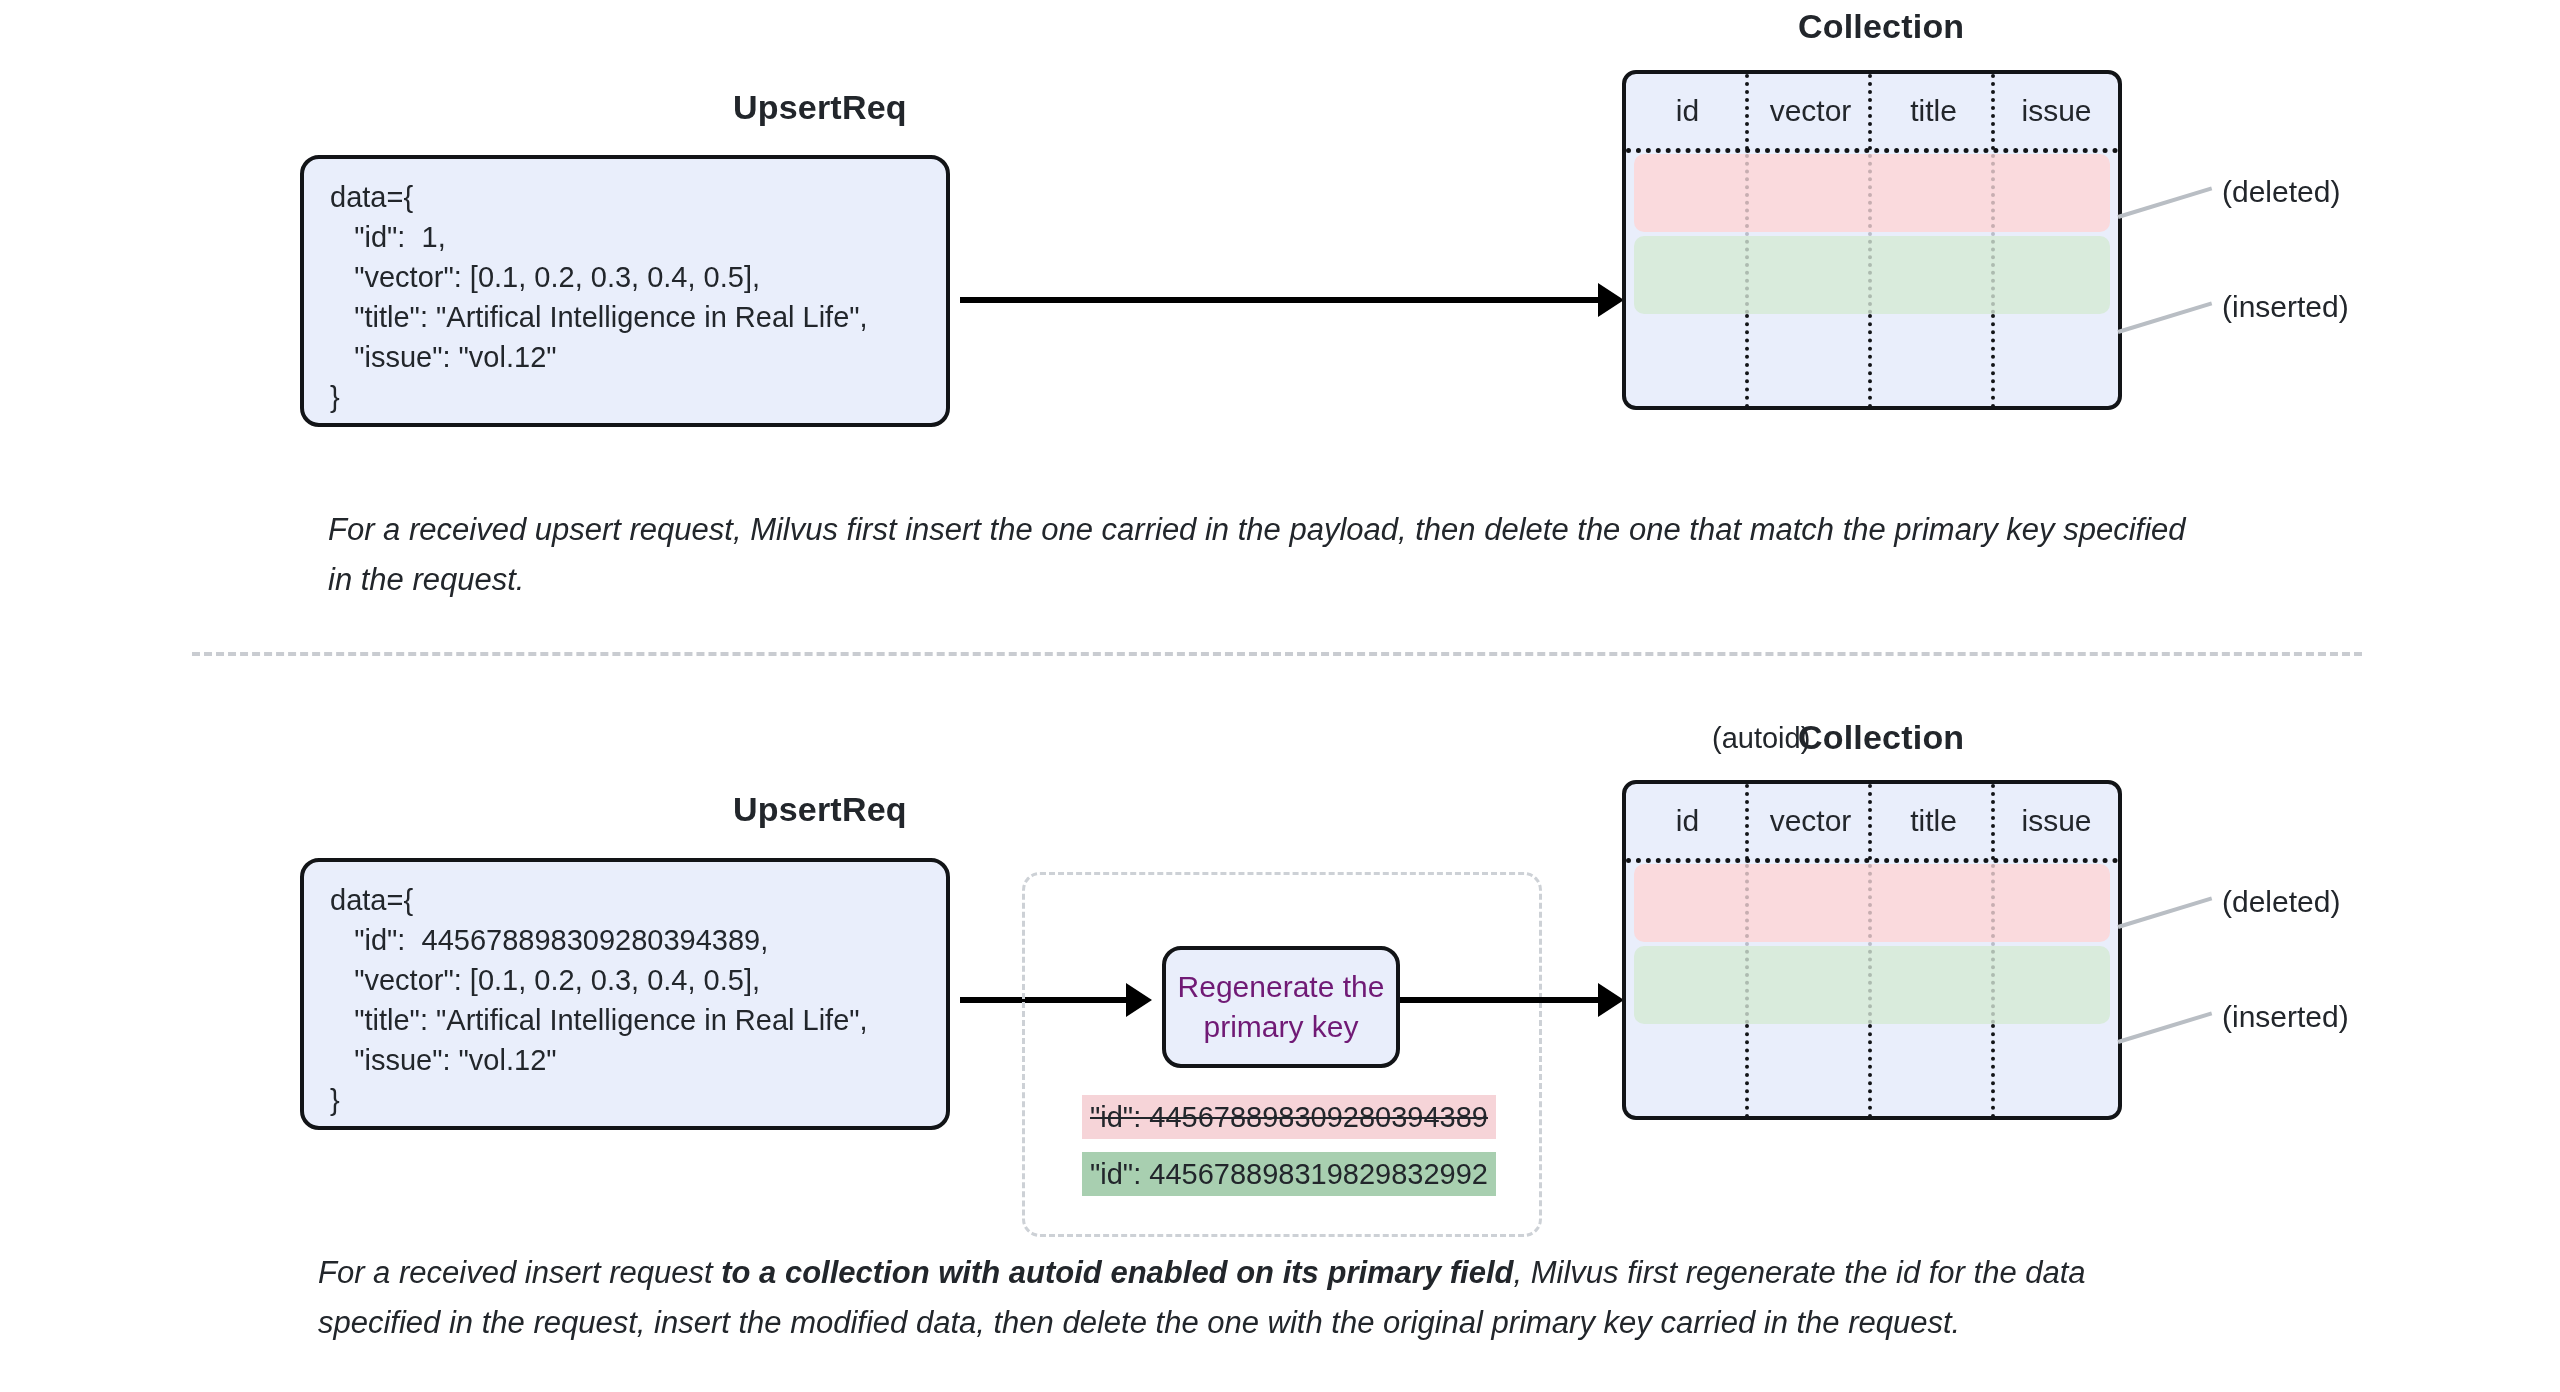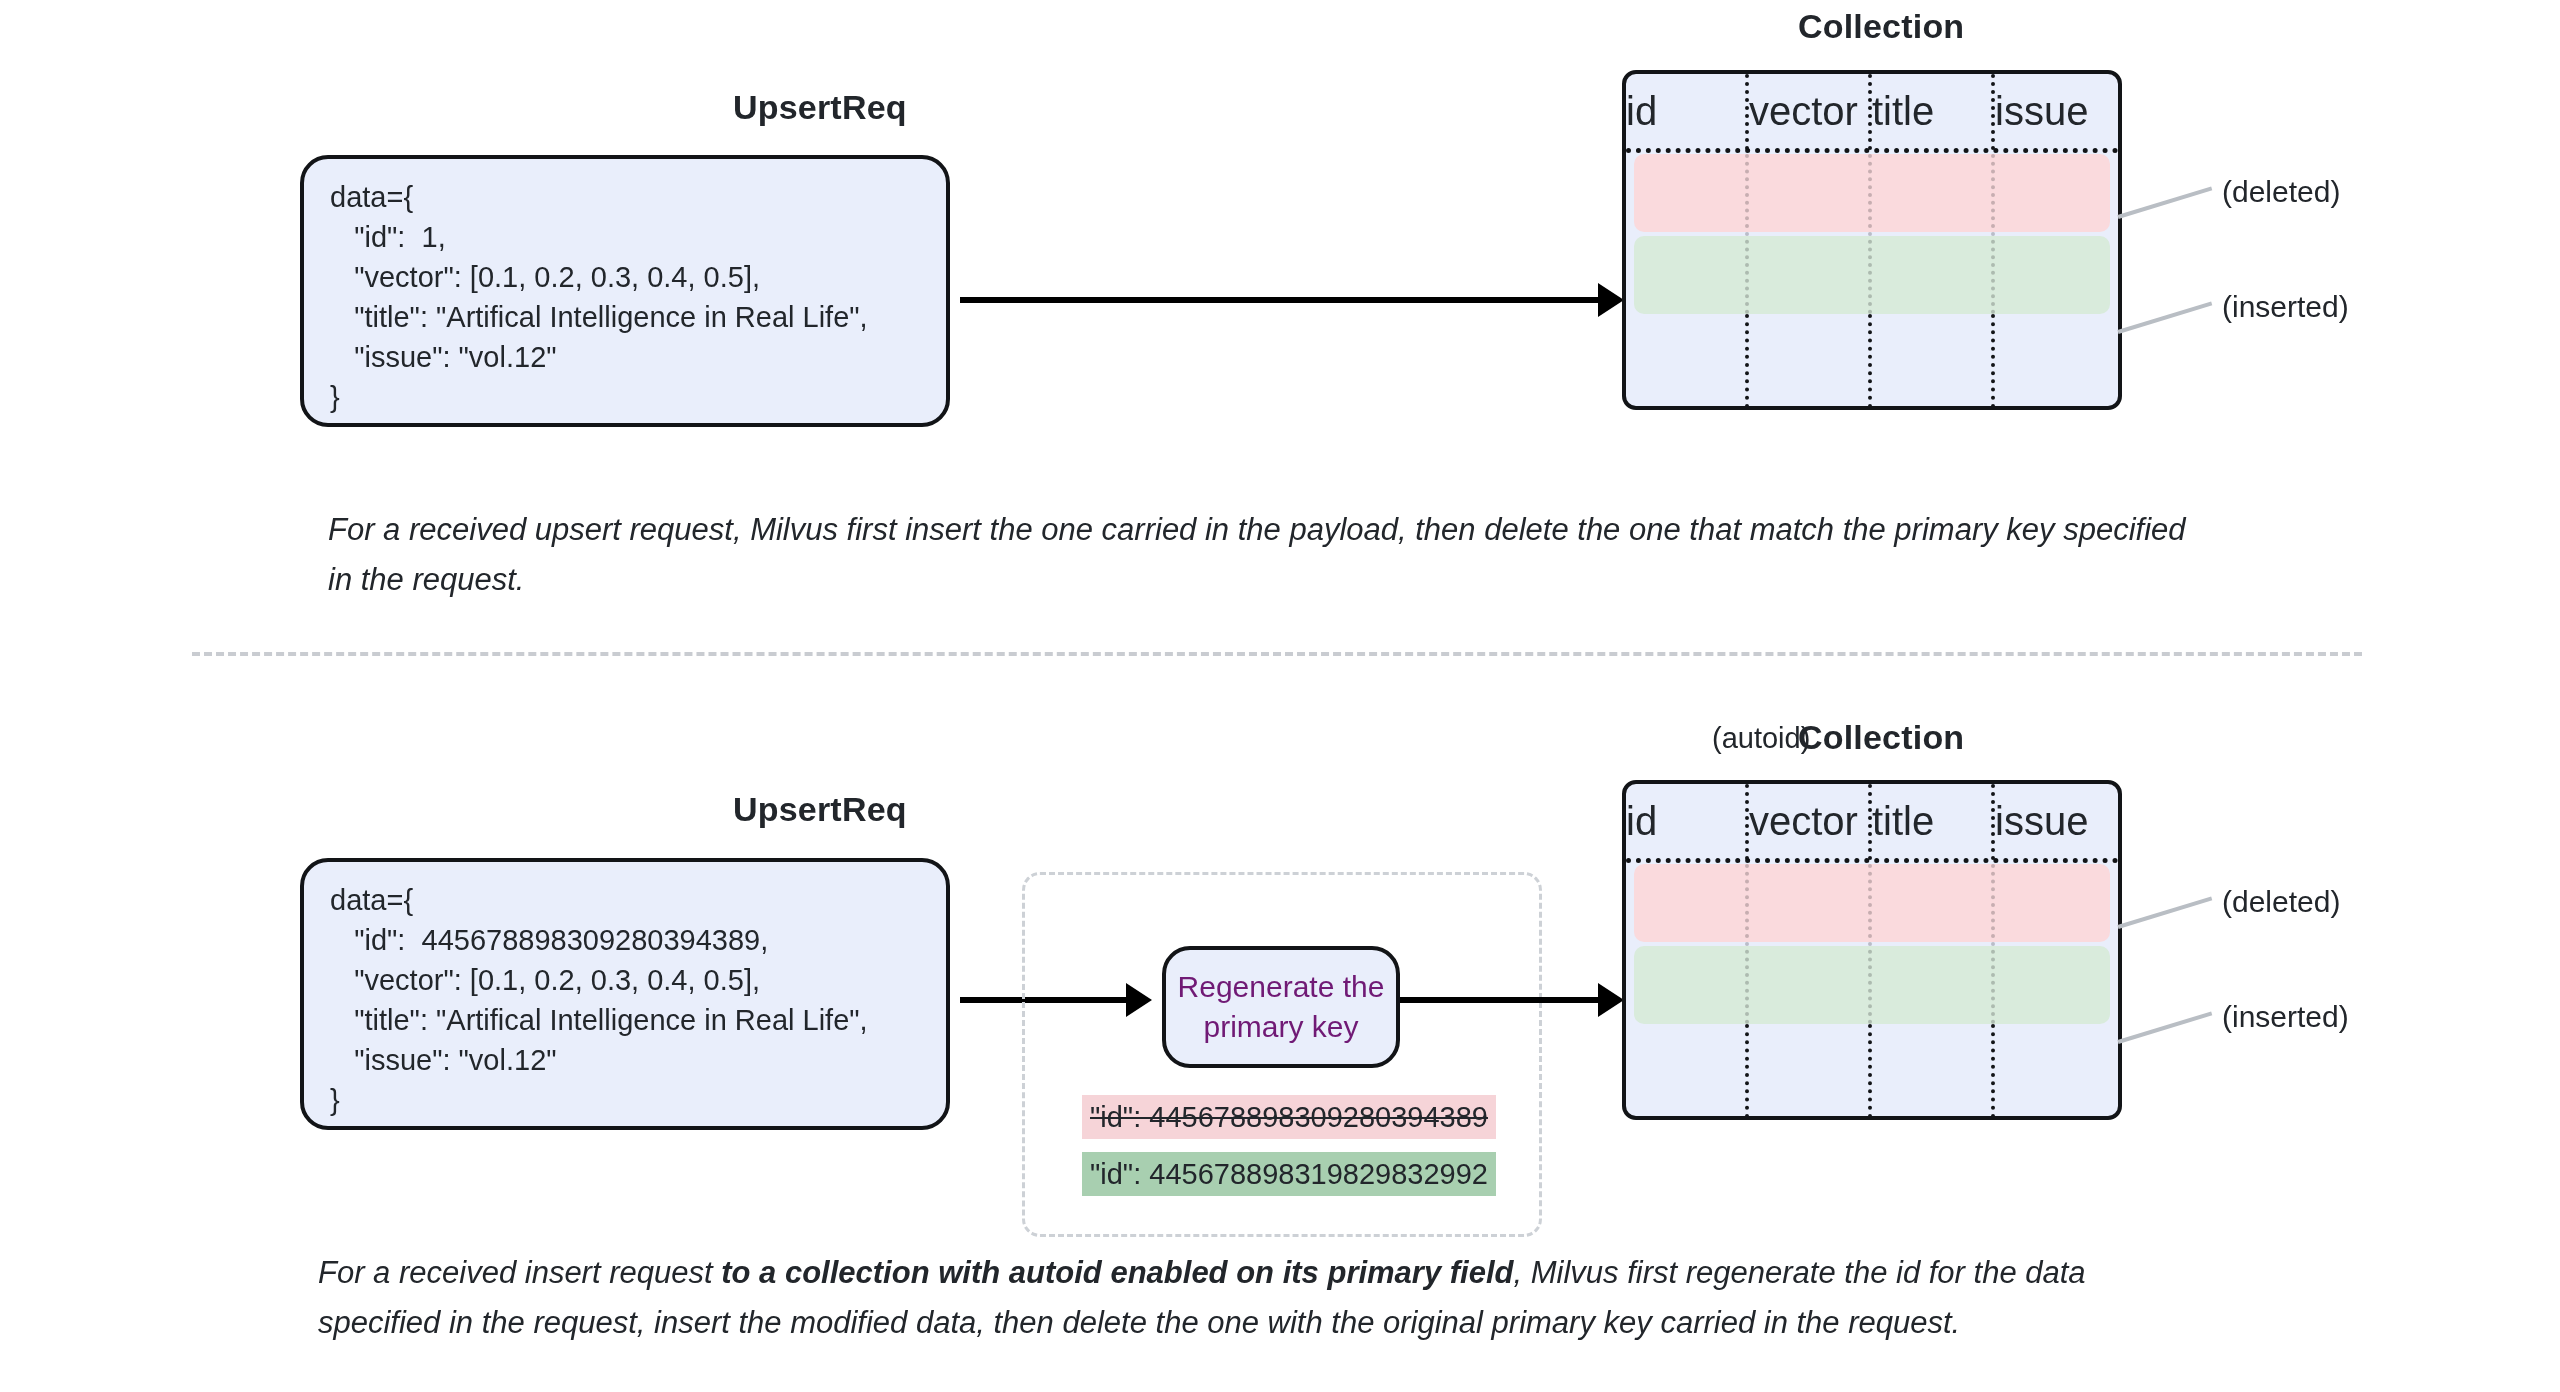--- a/index.html
+++ b/index.html
@@ -16,21 +16,21 @@
     letter-spacing:.2px;white-space:nowrap;
   }
   .small-note{
     font-size:29px;color:#22262b;white-space:nowrap;
   }
 
   
   .box{
     background:#e9eefb;
     border:4px solid #121417;
-    border-radius:28px;
+    border-radius:19px;
     box-sizing:border-box;
   }
   .code-box{
     padding:18px 26px 20px 26px;
     font-size:29px;
     line-height:40px;
     color:#22262b;
     white-space:pre;
   }
   .proc-box{
@@ -43,21 +43,21 @@
     background:#e9eefb;
     border:4px solid #121417;
     border-radius:14px;
     box-sizing:border-box;
     overflow:hidden;
   }
   .th-row{
     position:relative;height:74px;display:flex;align-items:center;
   }
   .th{
-    flex:1;text-align:left;font-size:40px;color:#22262b;
+    flex:1;text-align:center;font-size:30px;color:#22262b;
   }
   .vline{
     position:absolute;top:0;bottom:0;width:0;
     border-left:4px dotted #121417;
   }
   .vline-soft{
     position:absolute;width:0;border-left:4px dotted rgba(18,20,23,.22);
   }
   .hline{
     position:absolute;left:0;right:0;height:0;

